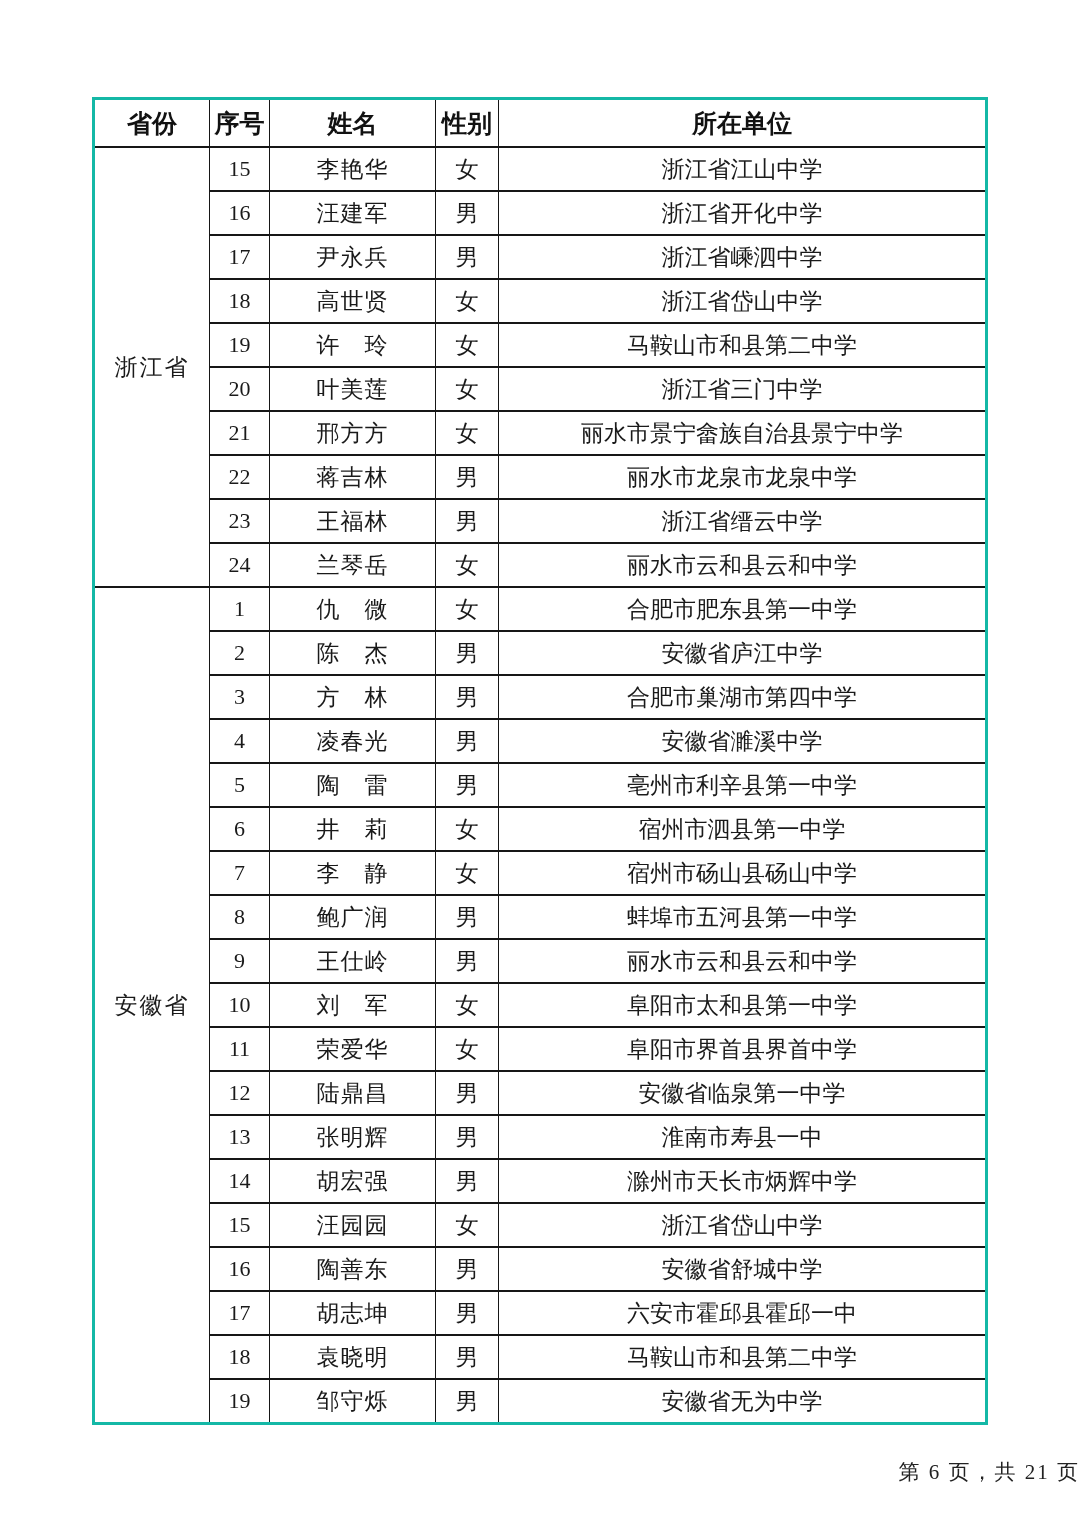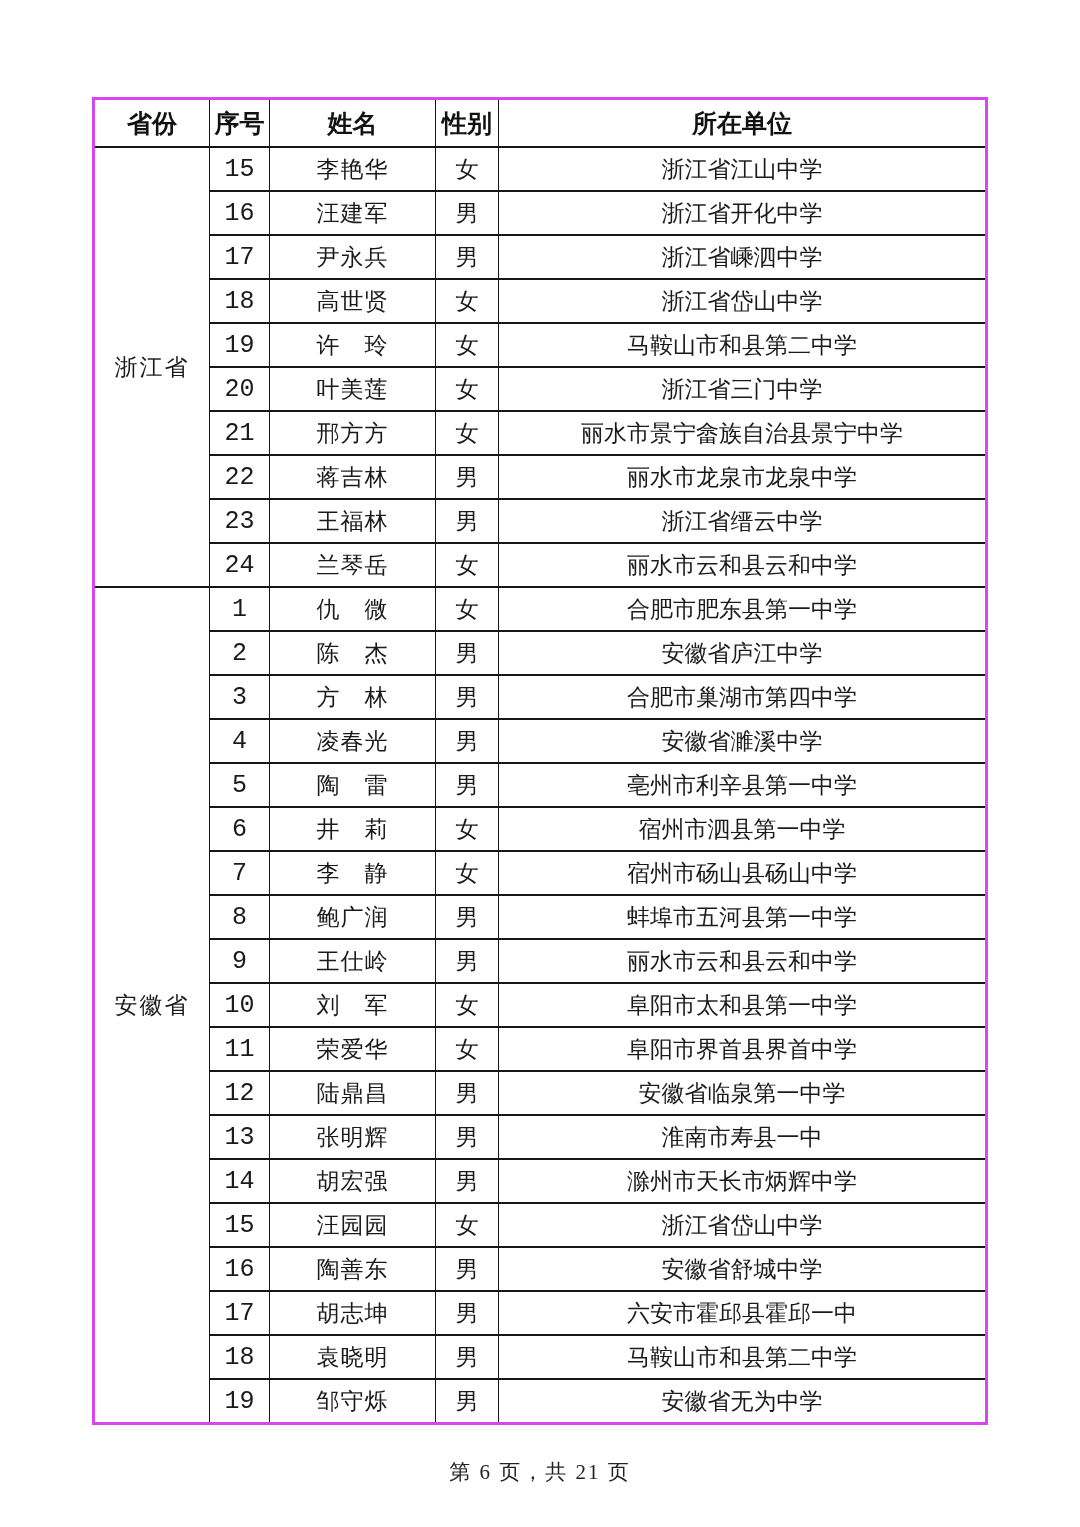--- a/index.html
+++ b/index.html
@@ -16,21 +16,21 @@
     font-family: "Liberation Serif", "DejaVu Serif", serif;
     overflow: hidden;
   }
   table.roster {
     position: absolute;
     left: 92px;
     top: 97px;
     width: 893px;
     border-collapse: collapse;
     table-layout: fixed;
-    border: 3px solid #d946ef;
+    border: 3px solid #14b8a6;
   }
   .roster th, .roster td {
     border-left: 1px solid #161616;
     border-right: 1px solid #161616;
     border-top: 2px solid #161616;
     border-bottom: 2px solid #161616;
     text-align: center;
     vertical-align: middle;
     padding: 0;
     overflow: hidden;
@@ -41,37 +41,37 @@
     font-family: "Liberation Sans", "DejaVu Sans", sans-serif;
     font-weight: bold;
     font-size: 25px;
     color: #111111;
   }
   .roster td {
     height: 42px;
     font-size: 23px;
   }
   .roster td.serial-cell {
-    font-size: 25px;
-    font-family: Liberation Mono, monospace;
+    font-size: 22px;
+    font-family: Liberation Serif, serif;
   }
   .roster td.province-cell {
     font-size: 23px;
     letter-spacing: 2px;
     font-family: Liberation Mono, monospace;
   }
   .roster td.name-cell {
     letter-spacing: 1px;
   }
   .page-footer {
     position: absolute;
     left: 0;
     top: 1458px;
     width: 1080px;
-    text-align: center;
+    text-align: right;
     font-size: 21px;
     letter-spacing: 2px;
     color: #222222;
   }
 </style>
 </head>
 <body>
 
 <div class="page">
 

